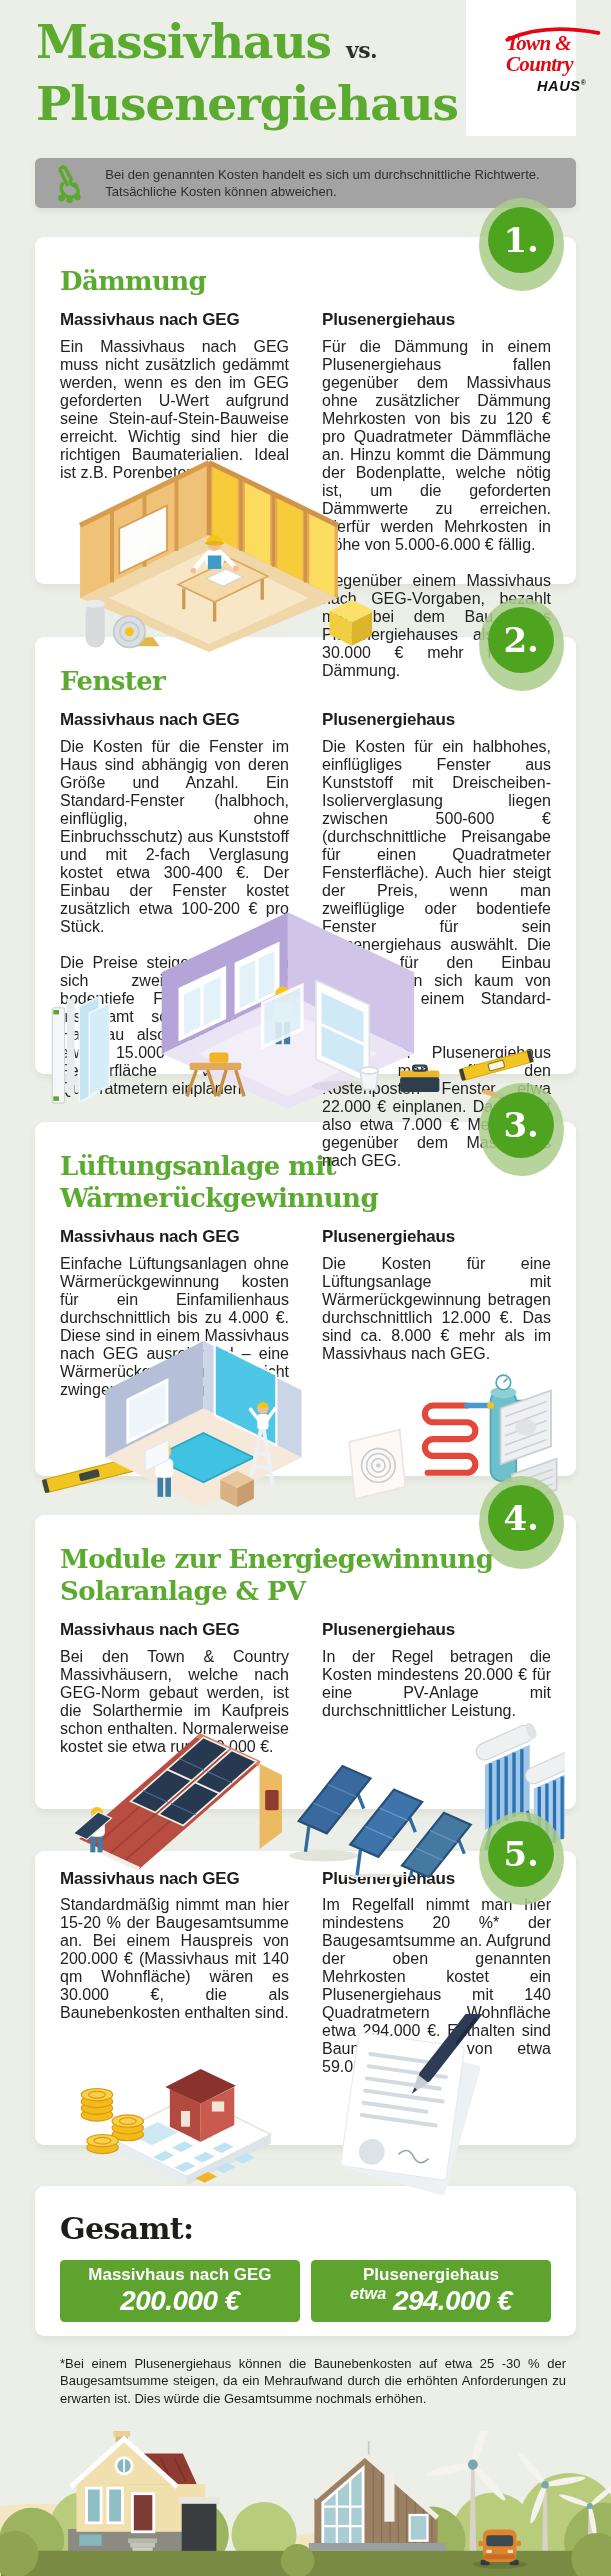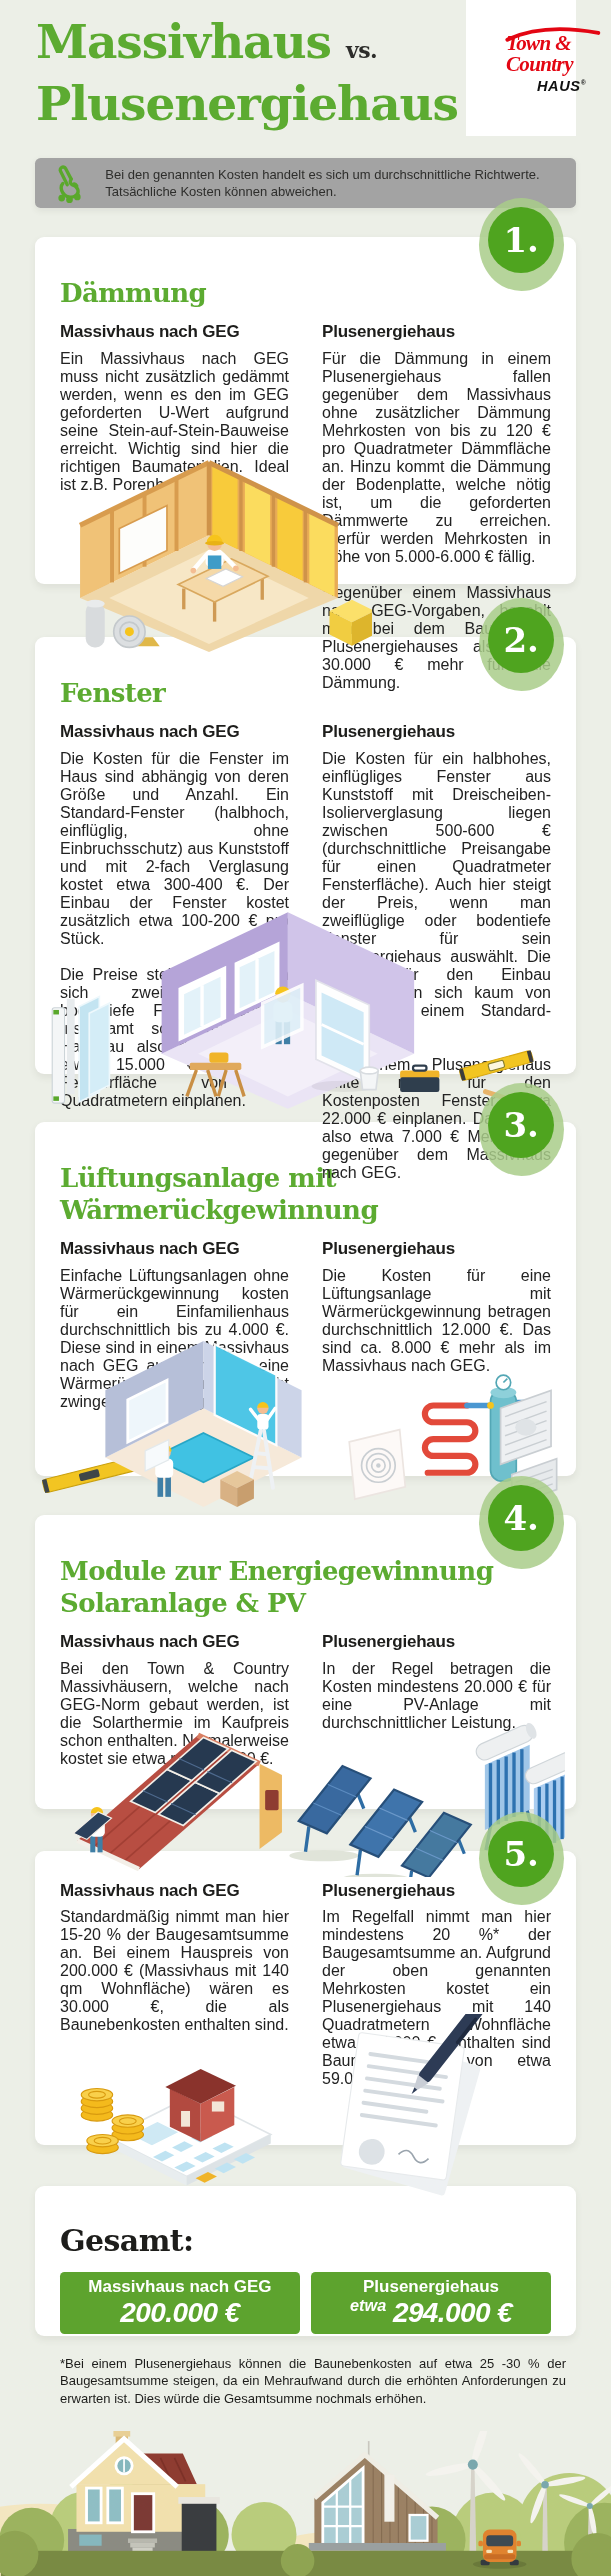--- a/index.html
+++ b/index.html
@@ -12,21 +12,21 @@
   .logo-script{font-family:"Liberation Serif",serif;font-style:italic;font-weight:bold;color:#e30613;font-size:21px;line-height:21px;letter-spacing:-0.6px;}
   .logo-haus{font-family:"Liberation Sans",sans-serif;font-style:italic;font-weight:bold;color:#111;font-size:14.6px;letter-spacing:0.6px;margin-left:31px;line-height:15.7px;}
   .logo-reg{font-size:6.7px;color:#111;vertical-align:super;}
   .logo-swoosh{position:absolute;left:-2.2px;top:-7.9px;}
   
   .note-box{position:absolute;left:35px;top:158px;width:541px;height:50px;background:#a3a3a3;border-radius:5.6px;box-shadow:0 2.8px 6.7px rgba(60,70,50,.08);display:flex;align-items:center;}
   .note-icon{margin:0 21.3px 0 20px;flex:0 0 auto;}
   .note-text{font-size:13px;line-height:17.4px;color:#2e2e2c;}
   
   .card{position:absolute;left:35px;width:541px;background:#fff;border-radius:9px;box-shadow:0 3.4px 7.9px rgba(60,70,50,.08);}
-  .card-inner{padding:16px 25px;position:relative;}
+  .card-inner{padding:4px 25px;position:relative;}
   .sec-title{font-family:"DejaVu Serif",serif;font-weight:bold;font-size:26px;line-height:32px;letter-spacing:-0.6px;color:#5cab31;padding-top:23.6px;}
   .cols{display:flex;gap:33px;margin-top:13.5px;position:relative;z-index:3;}
   .col{flex:1;min-width:0;}
   .col h3{margin:0 0 7.9px 0;font-size:17px;line-height:20px;font-weight:bold;color:#1d1d1b;letter-spacing:-0.2px;}
   .col p{margin:0 0 18px 0;font-size:16px;line-height:18px;text-align:justify;color:#222;hyphens:auto;}
   .badge{position:absolute;top:-39px;right:12.3px;width:85px;height:93px;z-index:6;}
   .badge .ring{position:absolute;left:0;top:0;width:85px;height:93px;border-radius:50%;background:#a9cd8a;opacity:.85;}
   .badge .disc{position:absolute;left:9.5px;top:9px;width:66px;height:66px;border-radius:50%;background:#4fa41f;display:flex;align-items:center;justify-content:center;}
   .badge .num{font-family:"DejaVu Serif",serif;font-weight:bold;font-size:34px;color:#fff;}
   .illo{position:absolute;z-index:4;pointer-events:none;}

